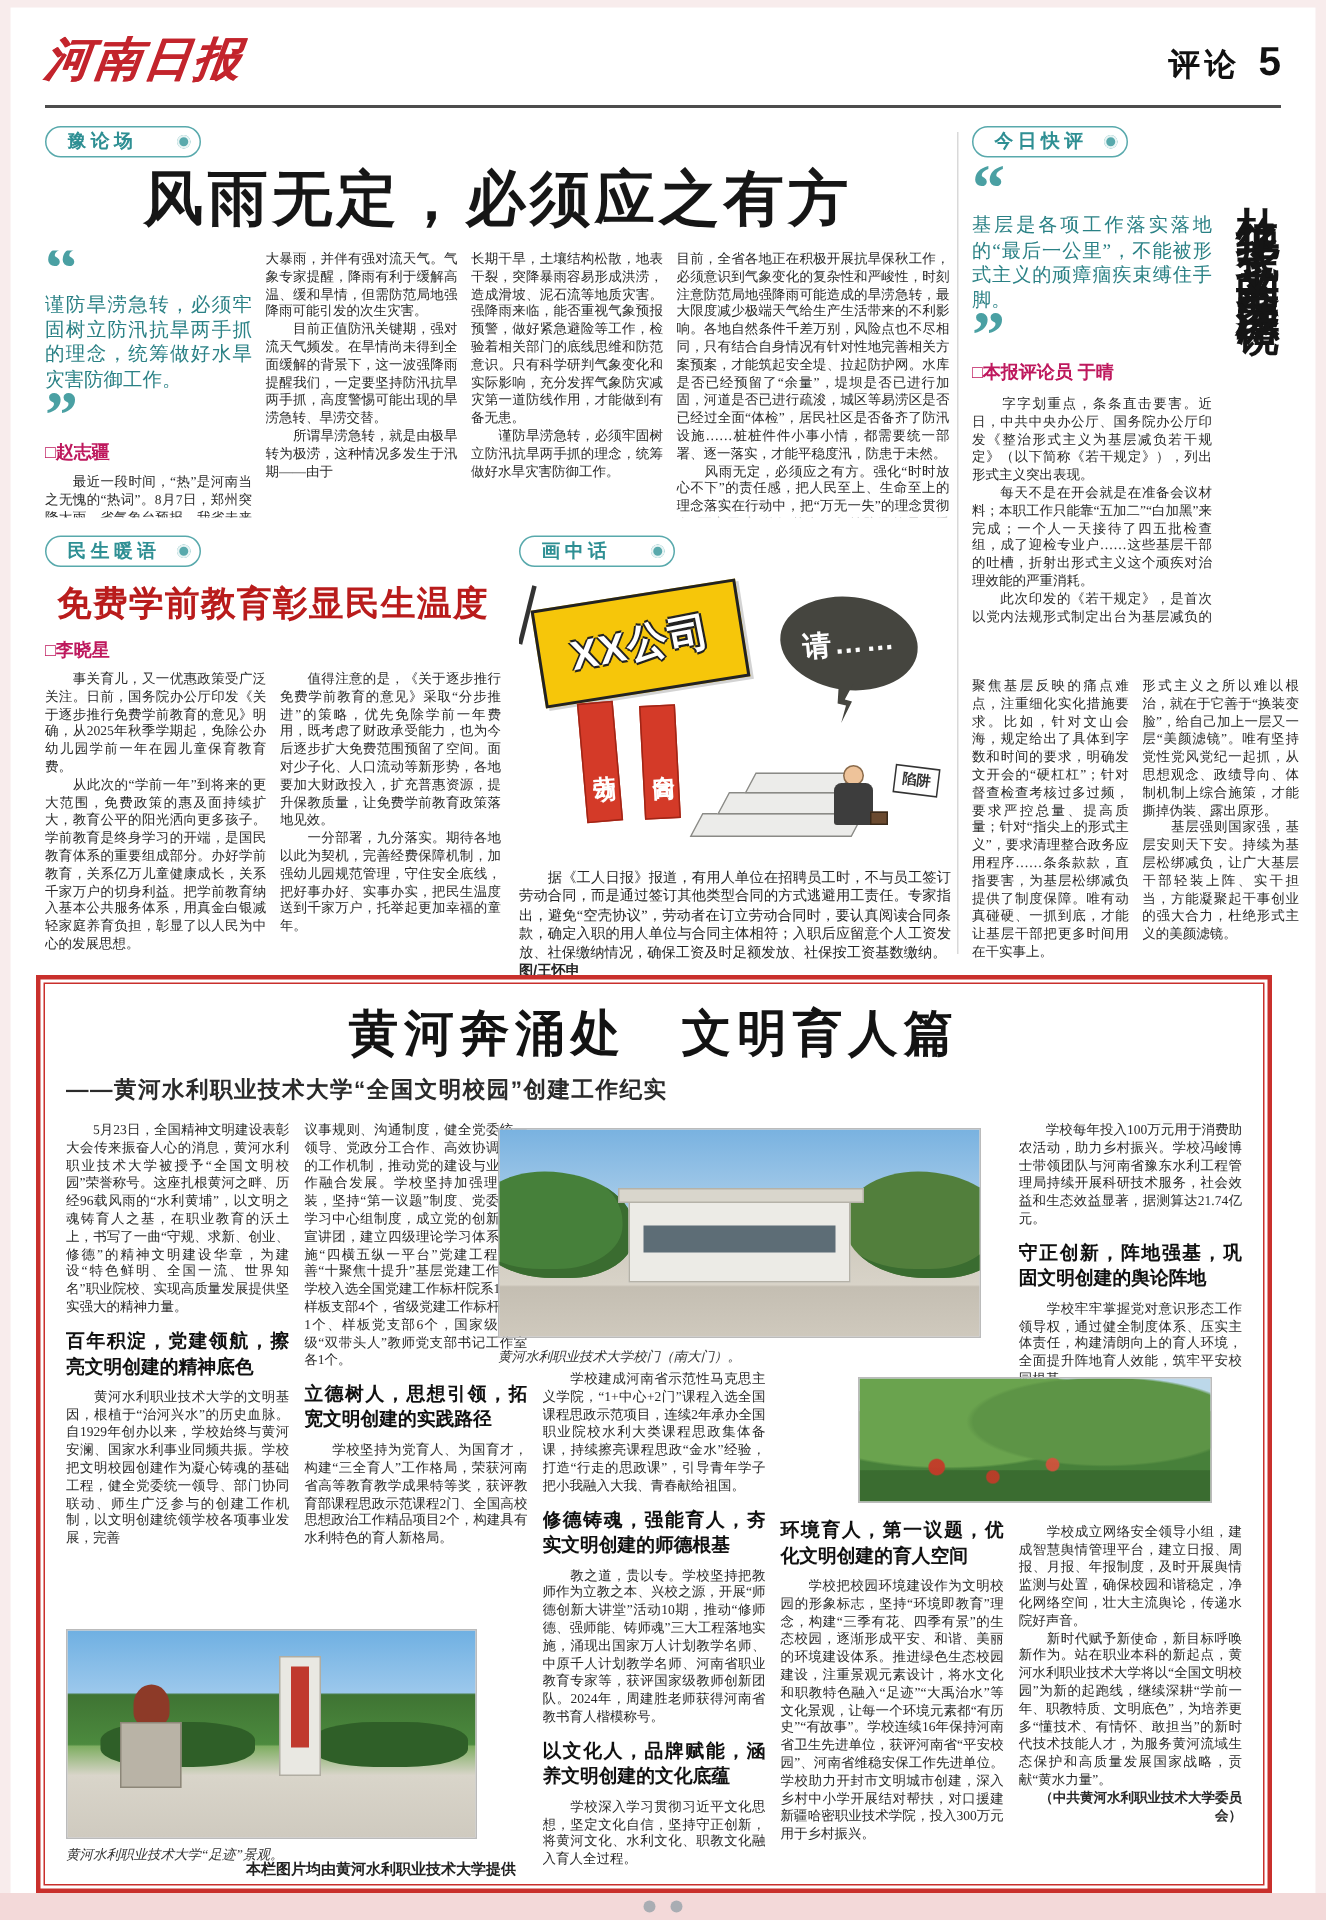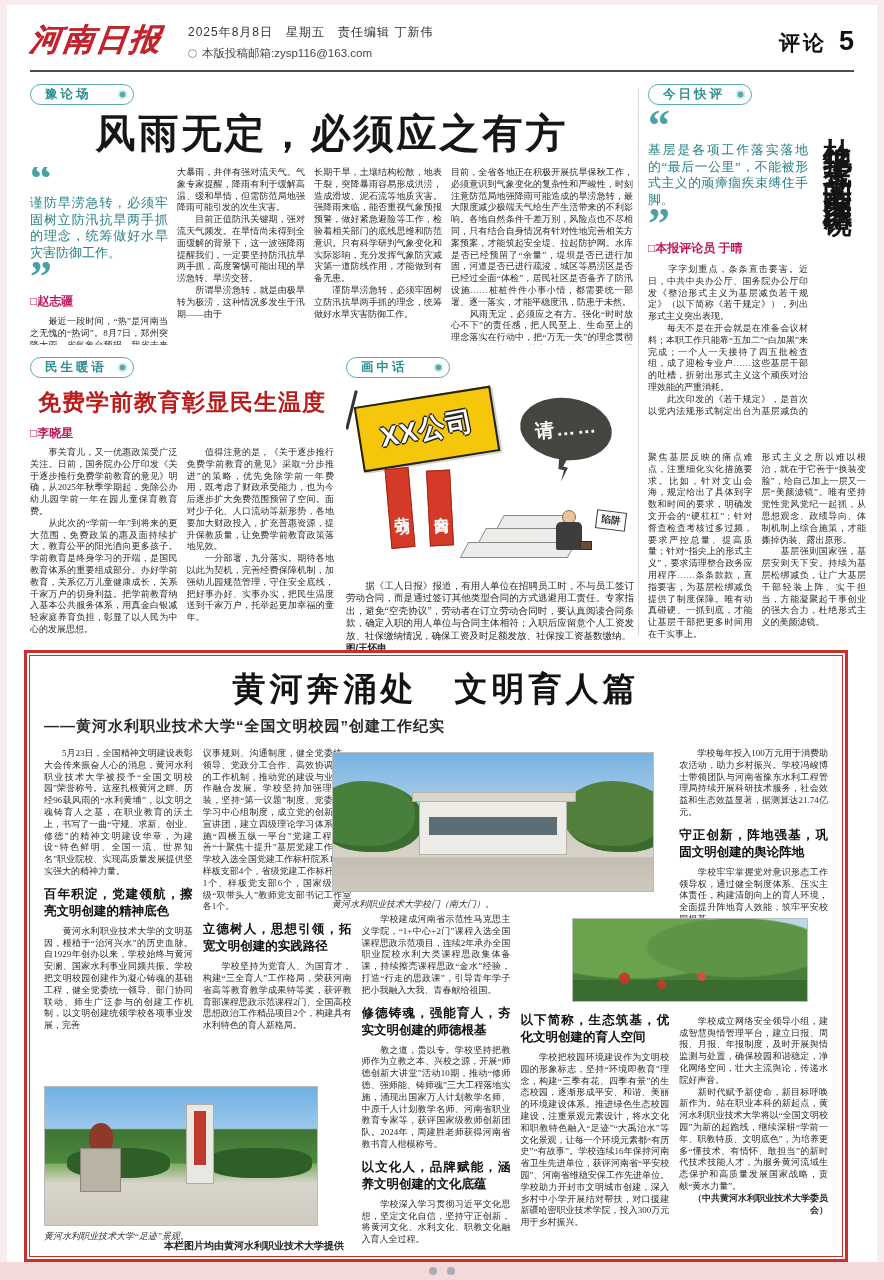--- a/index.html
+++ b/index.html
@@ -125,27 +125,20 @@
 </style>
 </head>
 <body>
 
 <div class="edge-l"></div>
 <div class="edge-r"></div>
 <div class="edge-t"></div>
 
 <div class="header">
   <div class="masthead">河南日报</div>
-  <div class="dateblock">
-    <div class="dateline">2025年8月8日　星期五　责任编辑 丁新伟</div>
-    <div class="mailline">
-      <span class="mail-circle"></span>
-      <span>本版投稿邮箱:zysp116@163.com</span>
-    </div>
-  </div>
   <div class="pageblock">
     <span class="section-name">评论</span>
     <span class="page-num">5</span>
   </div>
 </div>
 <div class="header-rule"></div>
 
 <div class="main-left">
   <div class="tag">
     <span class="t">豫论场</span>
@@ -263,21 +256,21 @@
       <div class="fcol">
         <div class="spacer" style="height:166px"></div>
         <div class="bt">　　学校建成河南省示范性马克思主义学院，“1+中心+2门”课程入选全国课程思政示范项目，连续2年承办全国职业院校水利大类课程思政集体备课，持续擦亮课程思政“金水”经验，打造“行走的思政课”，引导青年学子把小我融入大我、青春献给祖国。</div>
         <div class="fh">修德铸魂，强能育人，夯实文明创建的师德根基</div>
         <div class="bt">　　教之道，贵以专。学校坚持把教师作为立教之本、兴校之源，开展“师德创新大讲堂”活动10期，推动“修师德、强师能、铸师魂”三大工程落地实施，涌现出国家万人计划教学名师、中原千人计划教学名师、河南省职业教育专家等，获评国家级教师创新团队。2024年，周建胜老师获得河南省教书育人楷模称号。</div>
         <div class="fh">以文化人，品牌赋能，涵养文明创建的文化底蕴</div>
         <div class="bt">　　学校深入学习贯彻习近平文化思想，坚定文化自信，坚持守正创新，将黄河文化、水利文化、职教文化融入育人全过程。</div>
       </div>
       <div class="fcol">
         <div class="spacer" style="height:256px"></div>
-        <div class="fh">以下简称，生态筑基，优化文明创建的育人空间</div>
+        <div class="fh">环境育人，第一议题，优化文明创建的育人空间</div>
         <div class="bt">　　学校把校园环境建设作为文明校园的形象标志，坚持“环境即教育”理念，构建“三季有花、四季有景”的生态校园，逐渐形成平安、和谐、美丽的环境建设体系。推进绿色生态校园建设，注重景观元素设计，将水文化和职教特色融入“足迹”“大禹治水”等文化景观，让每一个环境元素都“有历史”“有故事”。学校连续16年保持河南省卫生先进单位，获评河南省“平安校园”、河南省维稳安保工作先进单位。学校助力开封市文明城市创建，深入乡村中小学开展结对帮扶，对口援建新疆哈密职业技术学院，投入300万元用于乡村振兴。</div>
       </div>
       <div class="fcol">
         <div class="bt">　　学校每年投入100万元用于消费助农活动，助力乡村振兴。学校冯峻博士带领团队与河南省豫东水利工程管理局持续开展科研技术服务，社会效益和生态效益显著，据测算达21.74亿元。</div>
         <div class="fh">守正创新，阵地强基，巩固文明创建的舆论阵地</div>
         <div class="bt">　　学校牢牢掌握党对意识形态工作领导权，通过健全制度体系、压实主体责任，构建清朗向上的育人环境，全面提升阵地育人效能，筑牢平安校园根基。</div>
         <div class="spacer" style="height:90px"></div>
         <div class="bt">　　学校成立网络安全领导小组，建成智慧舆情管理平台，建立日报、周报、月报、年报制度，及时开展舆情监测与处置，确保校园和谐稳定，净化网络空间，壮大主流舆论，传递水院好声音。</div>
         <div class="bt">　　新时代赋予新使命，新目标呼唤新作为。站在职业本科的新起点，黄河水利职业技术大学将以“全国文明校园”为新的起跑线，继续深耕“学前一年、职教特质、文明底色”，为培养更多“懂技术、有情怀、敢担当”的新时代技术技能人才，为服务黄河流域生态保护和高质量发展国家战略，贡献“黄水力量”。</div>
         <div class="bt f-sig">（中共黄河水利职业技术大学委员会）</div>

